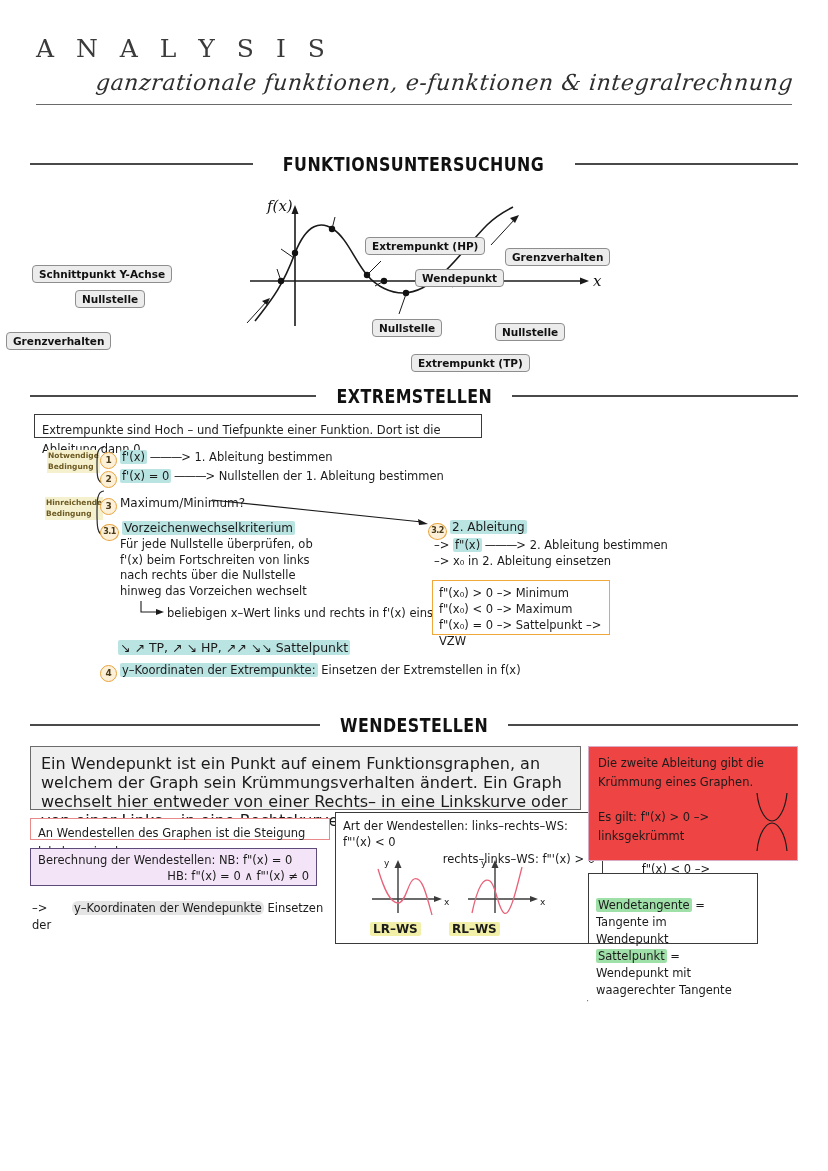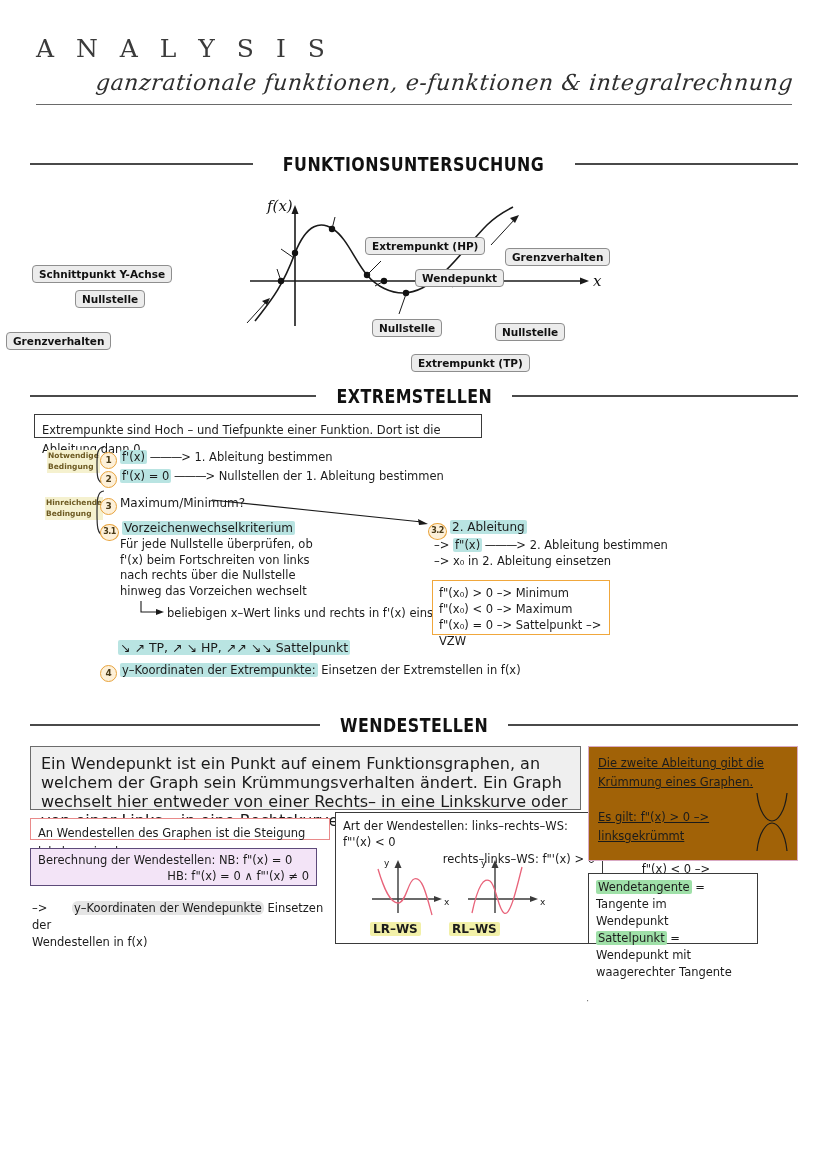--- a/index.html
+++ b/index.html
@@ -59,21 +59,21 @@
 
   
   .hw{font-family:"DejaVu Sans","Liberation Sans",sans-serif;font-size:11.5px;color:#1b1b1b;line-height:1.42;}
 
   
   .bx{position:absolute;box-sizing:border-box;}
   .bx-dark{border:1.4px solid #3a3a3a;background:#ffffff;}
   .bx-grey{border:1.4px solid #6c6c6c;background:#efefef;}
   .bx-red{border:1.4px solid #e98a8a;background:#ffffff;}
   .bx-violet{border:1.6px solid #5d4a7a;background:#f3e4f7;}
-  .bx-pink{border:1.2px solid #d9aac4;background:#a16207;text-decoration:underline;}
+  .bx-pink{border:1.2px solid #d9aac4;background:#ef4444;}
   .bx-orange{border:1.6px solid #f0a73c;background:#ffffff;}
   .bx-plain{border:1.3px solid #3a3a3a;background:#ffffff;}
 
   
   .hl-cyan{background:#b9e4e2;padding:0 2px;border-radius:2px;}
   .hl-pink{background:#e5e5e5;padding:0 2px;border-radius:6px;margin-left:21px;}
   .hl-green{background:#9fe0a8;padding:0 2px;border-radius:2px;}
   .hl-yellow{background:#f2f0a8;padding:0 3px;border-radius:2px;}
 
   .num{
@@ -269,21 +269,20 @@
 
   <div class="bx bx-violet" style="left:30px;top:848px;width:287px;height:38px;padding:3px 7px;">
     <div class="hw">Berechnung der Wendestellen: NB: f"(x) = 0</div>
     <div class="hw" style="text-align:right;">HB: f"(x) = 0 ∧ f"'(x) ≠ 0</div>
   </div>
 
   <div class="hw" style="position:absolute;left:32px;top:900px;width:300px;line-height:17px;">
     <span>–&gt;</span>
     <span class="hl-pink">y–Koordinaten der Wendepunkte</span>
     <span>Einsetzen der</span>
-    <div>Wendestellen  in f(x)</div>
   </div>
 
   <div class="bx bx-dark" style="left:335px;top:812px;width:268px;height:132px;padding:5px 7px;">
     <div class="hw">Art der Wendestellen: links–rechts–WS: f"'(x) &lt; 0</div>
     <div class="hw" style="text-align:right;">rechts–links–WS: f"'(x) &gt; 0</div>
 
     <svg style="position:absolute;left:24px;top:44px;" width="210" height="62">
 
       <g>
         <line class="mini-axis" x1="12" y1="42" x2="78" y2="42"></line>
@@ -321,21 +320,21 @@
       <div>Es gilt: f"(x) &gt; 0 –&gt; linksgekrümmt</div>
       <div style="height:14px;"></div>
       <div style="text-align:center;padding-right:34px;">f"(x) &lt; 0 –&gt; rechtsgekrümmt</div>
     </div>
     <svg style="position:absolute;right:8px;top:44px;" width="34" height="62">
       <path d="M2,2 C4,22 12,30 17,30 C22,30 30,22 32,2" fill="none" stroke="#1a1a1a" stroke-width="1.2"></path>
       <path d="M2,60 C4,40 12,32 17,32 C22,32 30,40 32,60" fill="none" stroke="#1a1a1a" stroke-width="1.2"></path>
     </svg>
   </div>
 
-  <div class="bx bx-dark" style="left:588px;top:873px;width:170px;height:71px;padding:5px 7px;">
+  <div class="bx bx-dark" style="left:588px;top:873px;width:170px;height:71px;padding:23px 7px;">
     <div class="hw" style="line-height:17px;">
       <div><span class="hl-green">Wendetangente</span>
         <span>= Tangente im</span></div>
       <div>Wendepunkt</div>
       <div><span class="hl-green">Sattelpunkt</span>
         <span>= Wendepunkt mit</span></div>
       <div>waagerechter Tangente</div>
     </div>
   </div>
 

